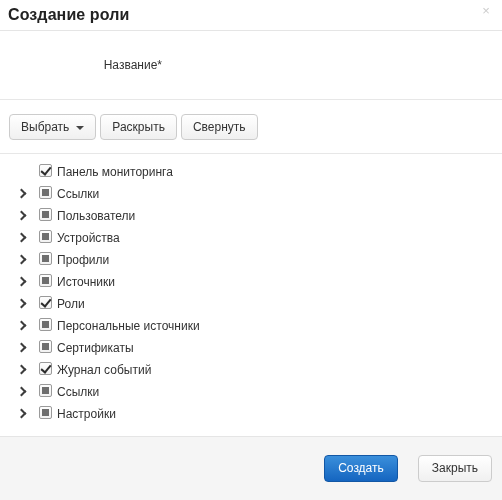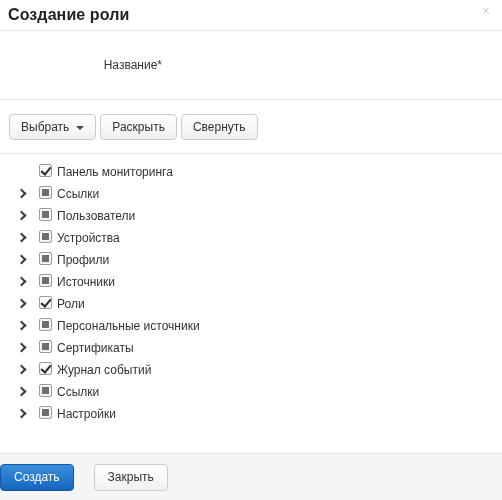--- a/index.html
+++ b/index.html
@@ -213,25 +213,26 @@
     font-size: 12px;
     color: #333333;
     line-height: 16px;
     white-space: nowrap;
     cursor: pointer;
   }
 
   
   .dialog-footer {
     flex: 0 0 auto;
-    height: 47px;
+    height: 64px;
     box-sizing: border-box;
     background: #f5f5f5;
     border-top: 1px solid #e5e5e5;
     display: flex;
+    justify-content: flex-end;
     align-items: center;
     padding-right: 10px;
     gap: 8px;
   }
   .btn-primary {
     font-family: "Liberation Sans", sans-serif;
     font-size: 12px;
     color: #ffffff;
     background: linear-gradient(to bottom, #3a8fdb 0%, #1565c0 100%);
     border: 1px solid #1257a5;

